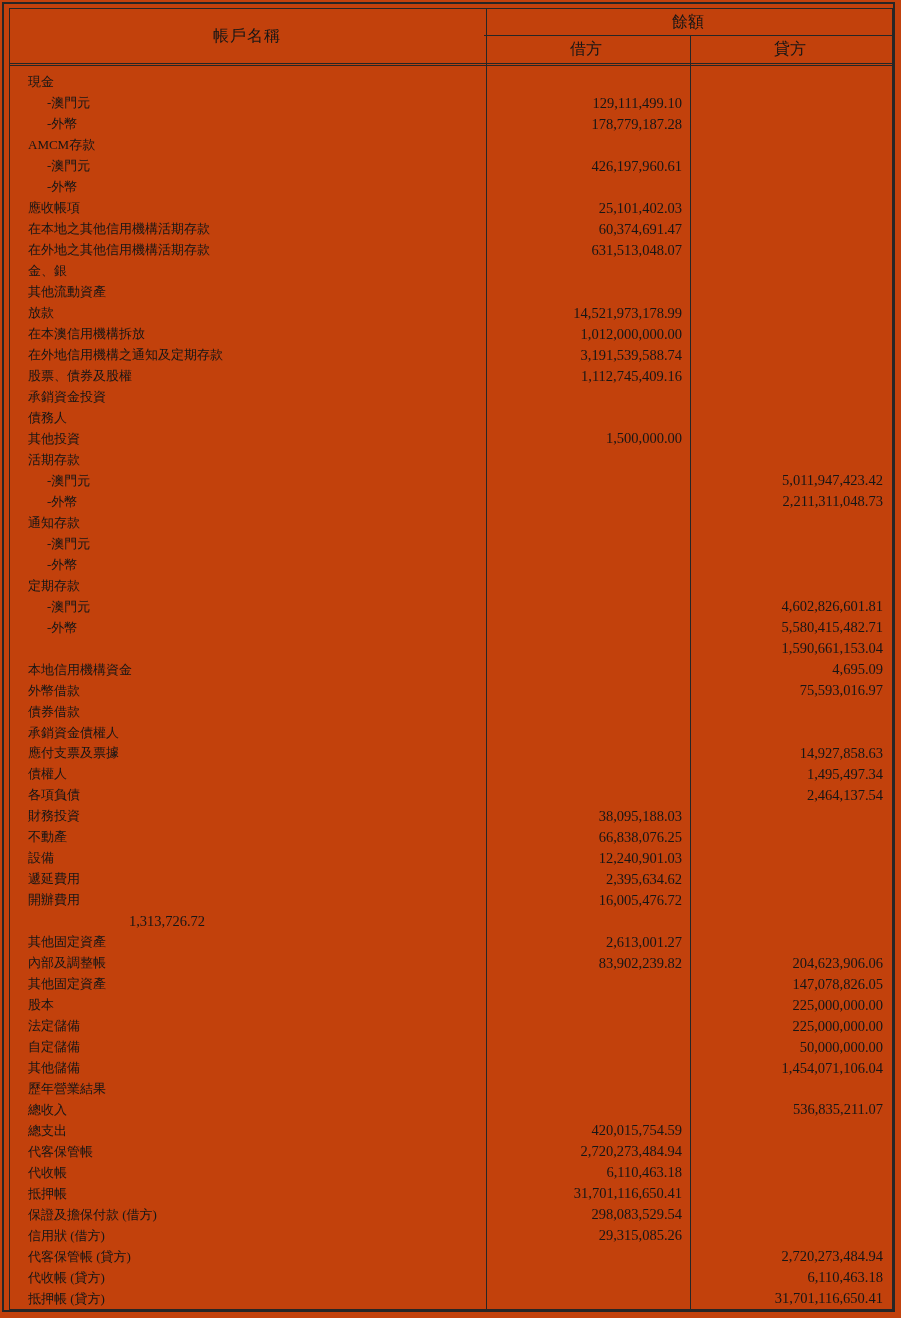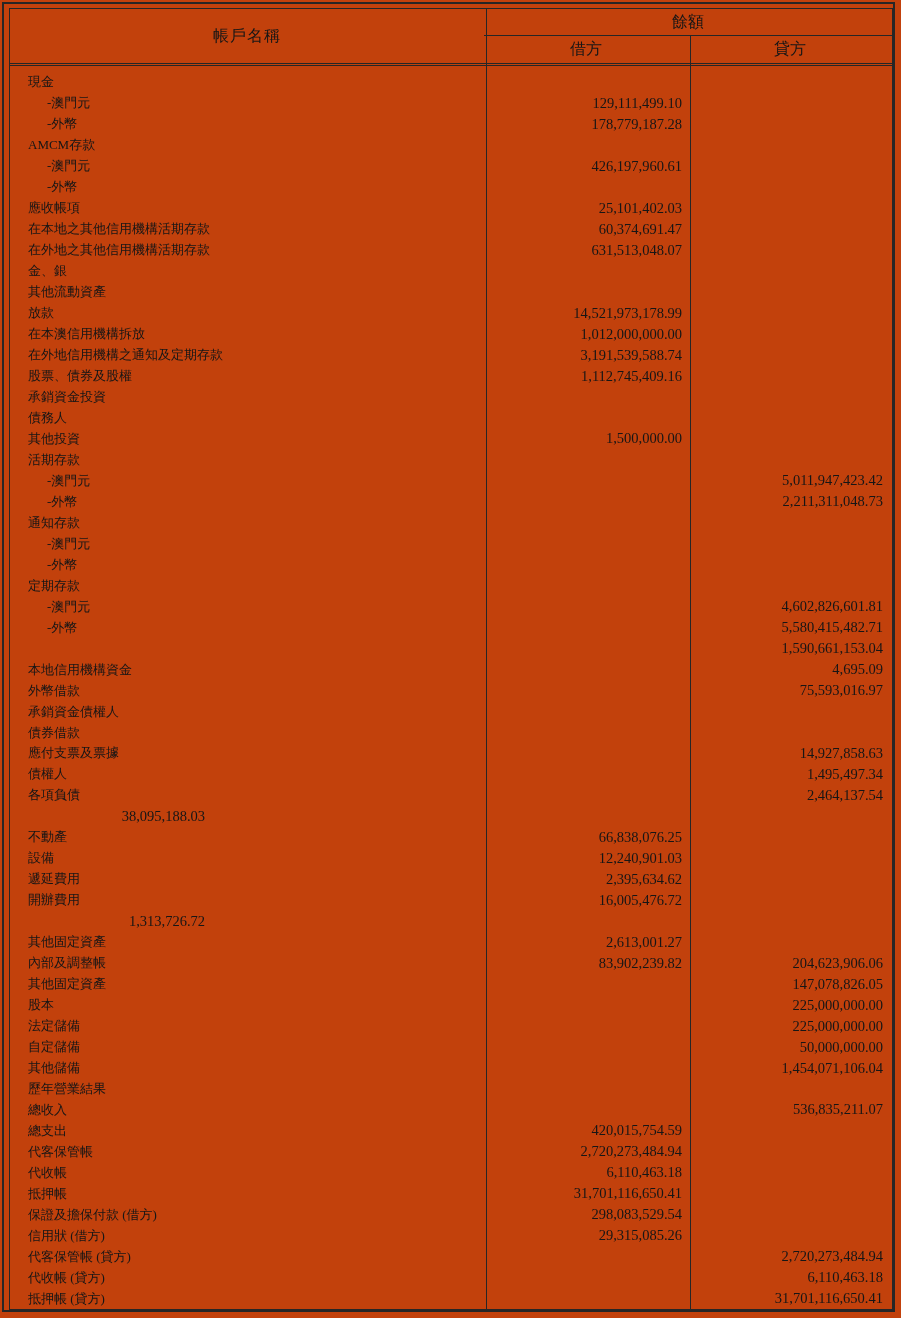--- a/index.html
+++ b/index.html
@@ -272,45 +272,46 @@
     <div class="cell name">本地信用機構資金</div>
     <div class="cell num debit"></div>
     <div class="cell num credit">4,695.09</div>
   </div>
         <div class="row">
     <div class="cell name">外幣借款</div>
     <div class="cell num debit"></div>
     <div class="cell num credit">75,593,016.97</div>
   </div>
         <div class="row">
+    <div class="cell name">債券借款</div>
+    <div class="cell num debit"></div>
+    <div class="cell num credit"></div>
+  </div>
+        <div class="row">
     <div class="cell name">承銷資金債權人</div>
     <div class="cell num debit"></div>
     <div class="cell num credit"></div>
   </div>
         <div class="row">
-    <div class="cell name">債券借款</div>
-    <div class="cell num debit"></div>
-    <div class="cell num credit"></div>
-  </div>
-        <div class="row">
     <div class="cell name">應付支票及票據</div>
     <div class="cell num debit"></div>
     <div class="cell num credit">14,927,858.63</div>
   </div>
         <div class="row">
     <div class="cell name">債權人</div>
     <div class="cell num debit"></div>
     <div class="cell num credit">1,495,497.34</div>
   </div>
         <div class="row">
     <div class="cell name">各項負債</div>
     <div class="cell num debit"></div>
     <div class="cell num credit">2,464,137.54</div>
   </div>
         <div class="row">
+    <div class="cell name">財務投資</div>
     <div class="cell num debit">38,095,188.03</div>
     <div class="cell num credit"></div>
   </div>
         <div class="row">
     <div class="cell name">不動產</div>
     <div class="cell num debit">66,838,076.25</div>
     <div class="cell num credit"></div>
   </div>
         <div class="row">
     <div class="cell name">設備</div>

